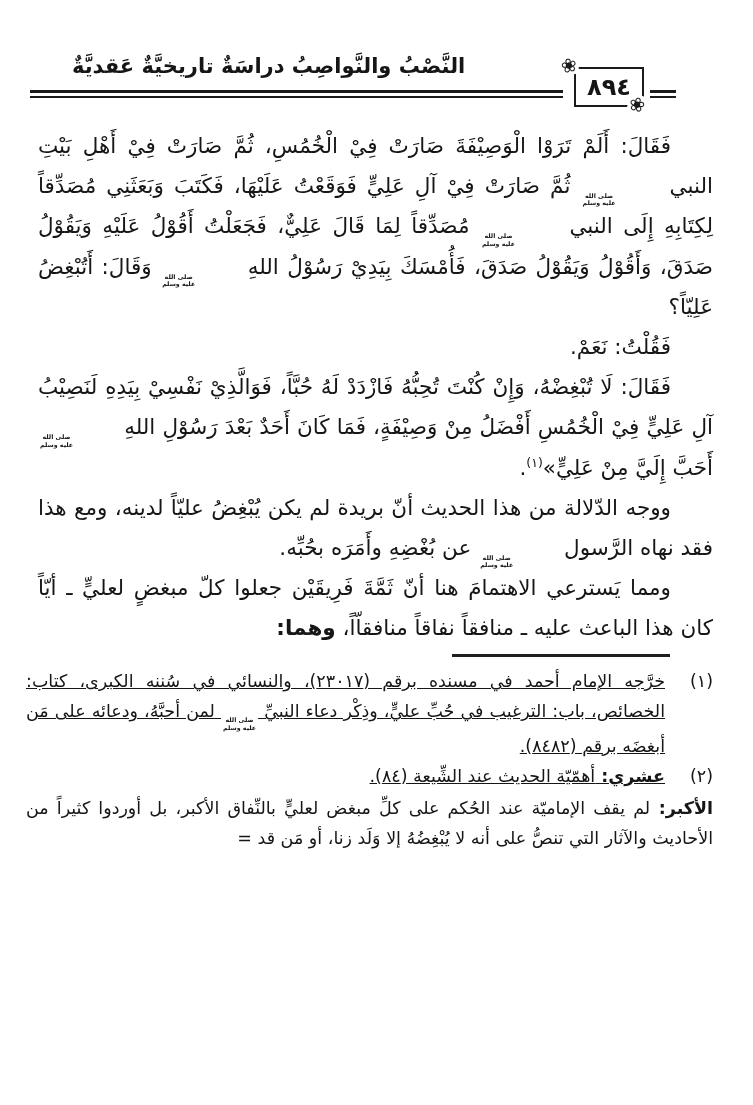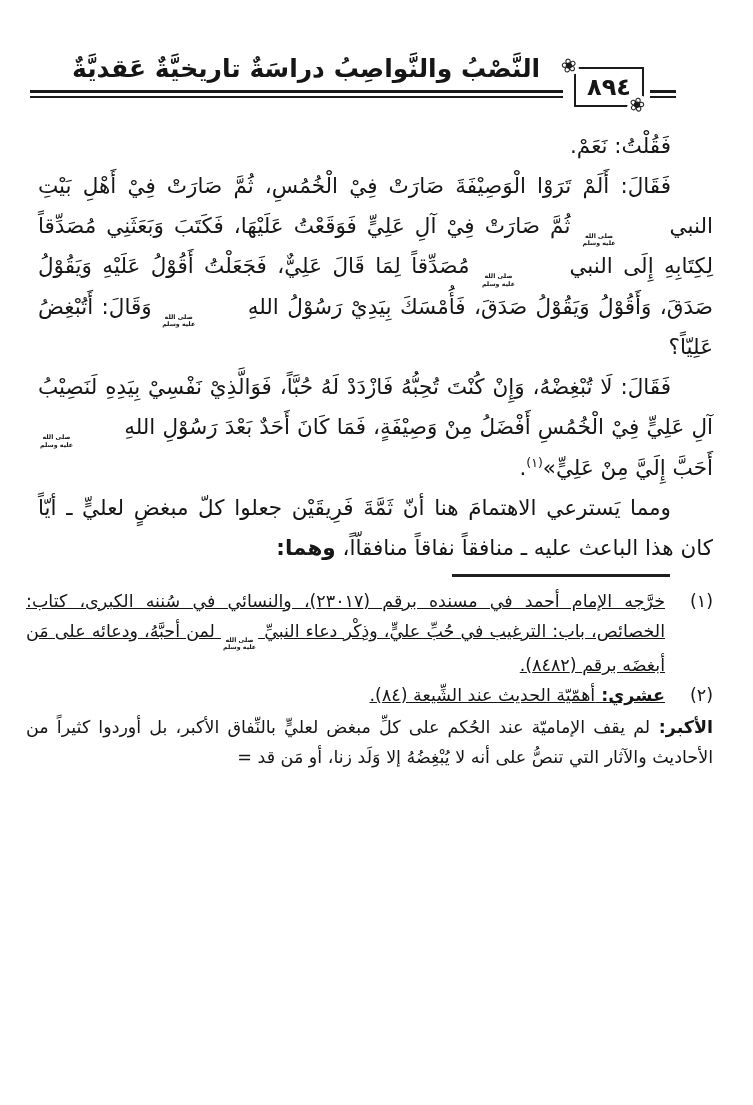--- a/index.html
+++ b/index.html
@@ -10,21 +10,21 @@
     background:#ffffff;
     color:#161616;
     font-family:"DejaVu Sans", sans-serif;
     overflow:hidden;
     box-sizing:border-box;
   }
   
   .hdr{position:relative;height:122px;}
   .book-title{
     position:absolute;left:72px;top:54px;
-    font-size:25px;font-weight:bold;
+    font-size:21px;font-weight:bold;
     white-space:nowrap;
   }
   .double-rule{
     position:absolute;top:90px;height:3px;
     border-top:3px solid #1b1b1b;
     border-bottom:2px solid #1b1b1b;
   }
   .rule-main{left:30px;width:533px;}
   .rule-right{left:650px;width:26px;}
   .page-num-box{
@@ -79,35 +79,39 @@
     <div class="double-rule rule-main"></div>
     <div class="double-rule rule-right"></div>
     <div class="page-num-box">
       <span class="page-num">٨٩٤</span>
     </div>
     <span class="flower flower-tl">❀</span>
     <span class="flower flower-br">❀</span>
   </header>
 
   <main class="content">
-    <p class="par"><span>فَقُلْتُ: نَعَمْ.</span></p>
     <p class="par"><span>فَقَالَ: أَلَمْ تَرَوْا الْوَصِيْفَةَ صَارَتْ فِيْ الْخُمُسِ، ثُمَّ صَارَتْ فِيْ أَهْلِ بَيْتِ النبي <span class="saw">
             <i>صلى الله</i>
             <i>عليه وسلم</i>
           </span> ثُمَّ صَارَتْ فِيْ آلِ عَلِيٍّ فَوَقَعْتُ عَلَيْهَا، فَكَتَبَ وَبَعَثَنِي مُصَدِّقاً لِكِتَابِهِ إِلَى النبي <span class="saw">
             <i>صلى الله</i>
             <i>عليه وسلم</i>
           </span> مُصَدِّقاً لِمَا قَالَ عَلِيٌّ، فَجَعَلْتُ أَقُوْلُ عَلَيْهِ وَيَقُوْلُ صَدَقَ، وَأَقُوْلُ وَيَقُوْلُ صَدَقَ، فَأُمْسَكَ بِيَدِيْ رَسُوْلُ اللهِ <span class="saw">
             <i>صلى الله</i>
             <i>عليه وسلم</i>
           </span> وَقَالَ: أَتُبْغِضُ عَلِيّاً؟</span></p>
+    <p class="par"><span>فَقُلْتُ: نَعَمْ.</span></p>
     <p class="par"><span>فَقَالَ: لَا تُبْغِضْهُ، وَإِنْ كُنْتَ تُحِبُّهُ فَازْدَدْ لَهُ حُبَّاً، فَوَالَّذِيْ نَفْسِيْ بِيَدِهِ لَنَصِيْبُ آلِ عَلِيٍّ فِيْ الْخُمُسِ أَفْضَلُ مِنْ وَصِيْفَةٍ، فَمَا كَانَ أَحَدٌ بَعْدَ رَسُوْلِ اللهِ <span class="saw">
             <i>صلى الله</i>
             <i>عليه وسلم</i>
           </span> أَحَبَّ إِلَيَّ مِنْ عَلِيٍّ»</span><span class="sup">(١)</span><span>.</span></p>
+    <p class="par"><span>ووجه الدّلالة من هذا الحديث أنّ بريدة لم يكن يُبْغِضُ عليّاً لدينه، ومع هذا فقد نهاه الرَّسول <span class="saw">
+            <i>صلى الله</i>
+            <i>عليه وسلم</i>
+          </span> عن بُغْضِهِ وأَمَرَه بحُبِّه.</span></p>
     <p class="par"><span>ومما يَسترعي الاهتمامَ هنا أنّ ثَمَّةَ فَرِيقَيْن جعلوا كلّ مبغضٍ لعليٍّ ـ أيّاً كان هذا الباعث عليه ـ منافقاً نفاقاً منافقاّاً، </span><span class="b">وهما:</span></p>
   </main>
 
   <section class="fn-area">
     <div class="fn-sep"></div>
 
     <div class="fn">
       <span class="fn-marker">(١)</span>
       <div class="fn-text">
         <p><span>خرَّجه الإمام أحمد في مسنده برقم (٢٣٠١٧)، والنسائي في سُننه الكبرى، كتاب: الخصائص، باب: الترغيب في حُبِّ عليٍّ، وذِكْر دعاء النبيِّ <span class="saw">

